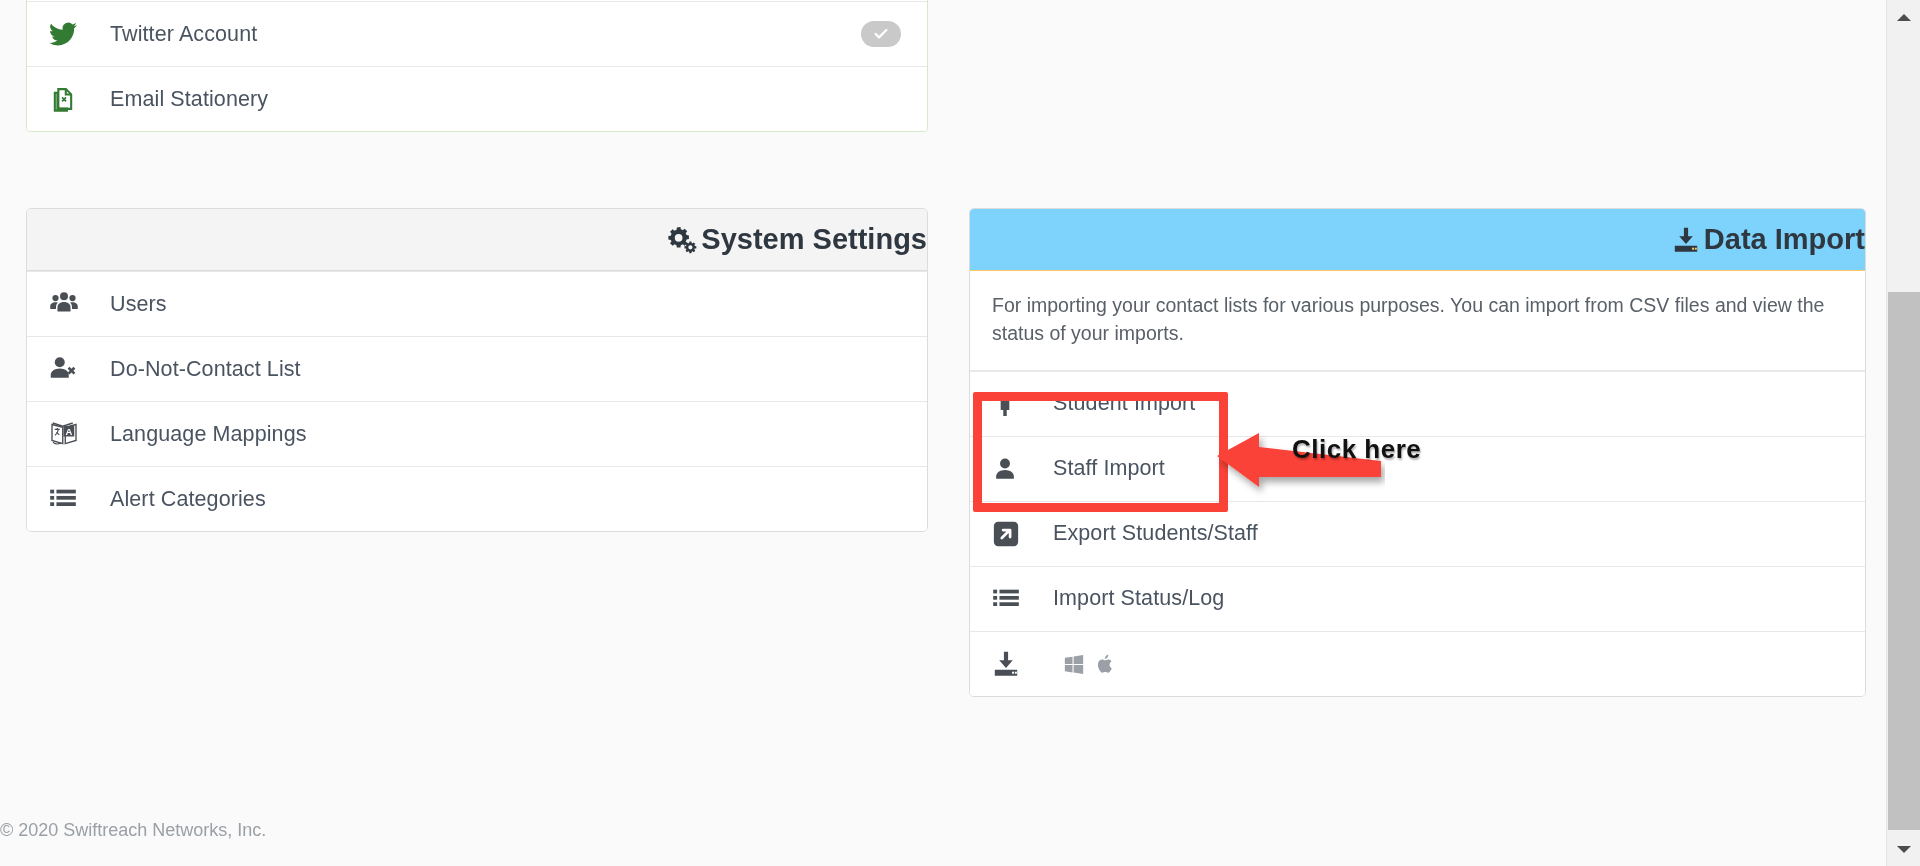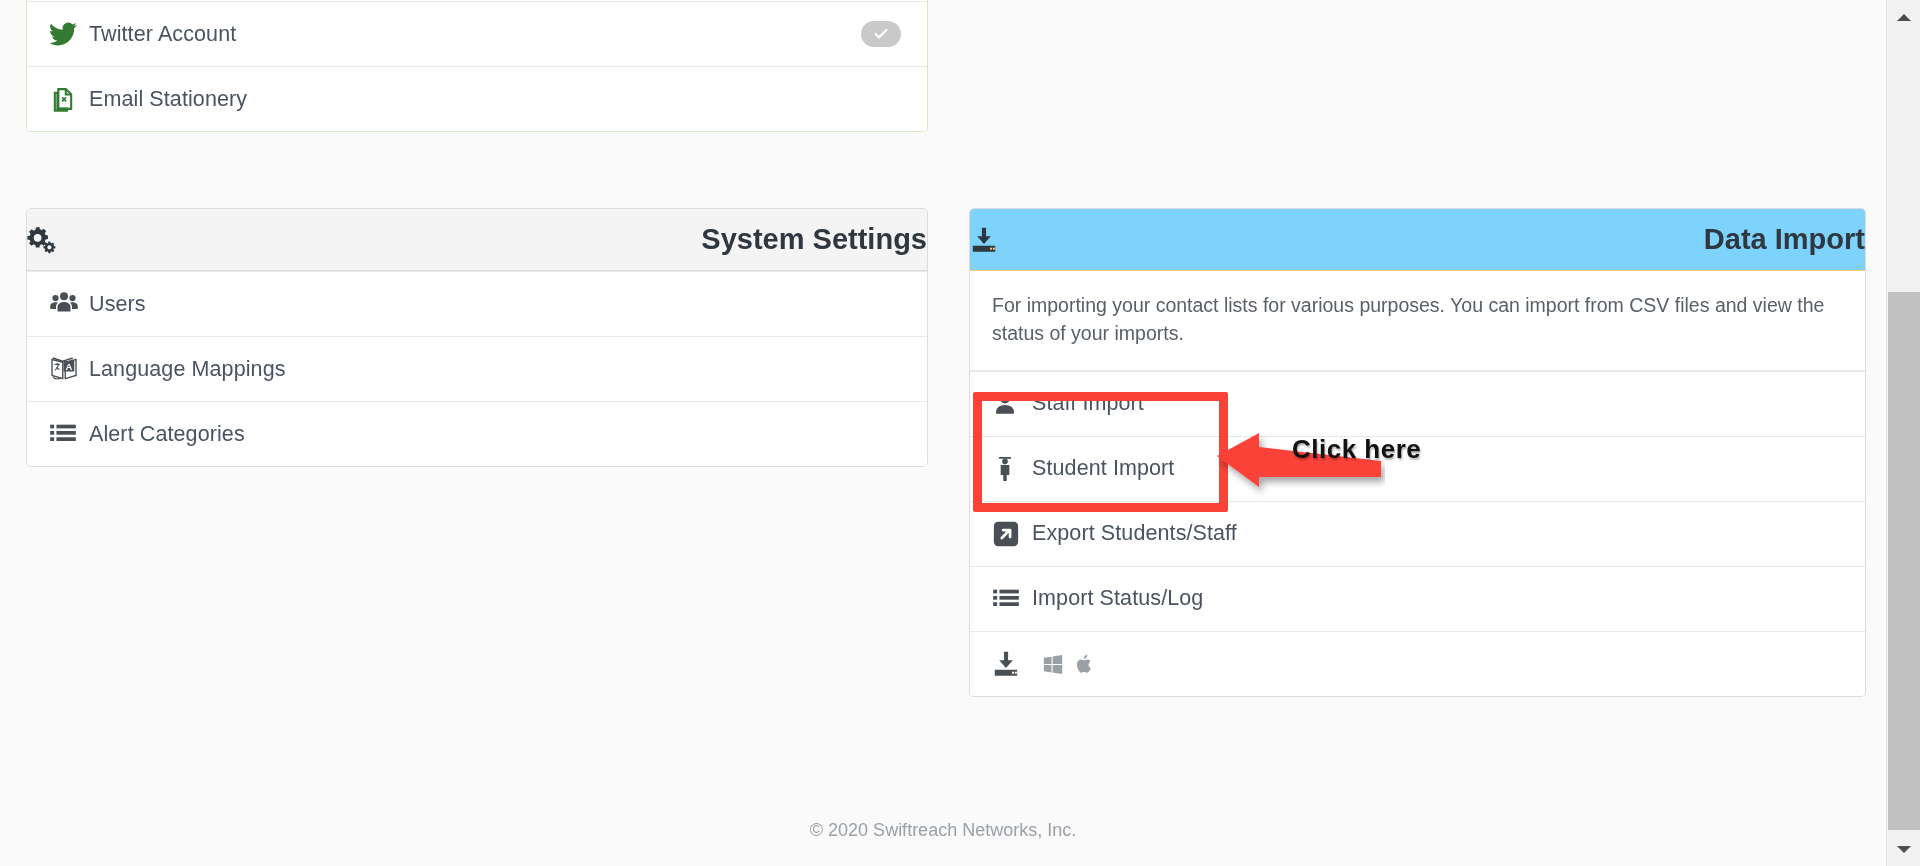--- a/index.html
+++ b/index.html
@@ -46,20 +46,21 @@
 
   
   .row {
     position: relative;
     display: flex;
     align-items: center;
     height: 65px;
     padding: 0 22px;
     border-top: 1px solid #e8e8e8;
     background: #ffffff;
+    gap: 21px;
   }
   .row:first-child { border-top: none; }
   .row .ico {
     width: 40px;
     min-width: 40px;
     display: flex;
     align-items: center;
     justify-content: flex-start;
   }
   .row .label {
@@ -99,21 +100,21 @@
     position: absolute;
     background: #ffffff;
     border: 1px solid #dcdcdc;
     border-radius: 5px;
     overflow: hidden;
   }
   .card-head {
     height: 62px;
     display: flex;
     align-items: center;
-    justify-content: space-between;
+    justify-content: flex-end;
     gap: 4px;
     font-size: 29px;
     font-weight: bold;
     color: #2f3740;
     border-bottom: 1px solid #dcdcdc;
   }
   .card-head.grey { background: #f4f4f4; }
   .card-head.amber { background: #7dd3fc; border-bottom-color: #ffca64; }
   .card-desc {
     padding: 20px 22px 22px 22px;
@@ -159,21 +160,21 @@
     text-shadow: 1px 2px 2px rgba(0,0,0,0.30);
     font-family: "Liberation Sans", sans-serif;
   }
 
   
   .footer {
     position: absolute;
     left: 0;
     top: 820px;
     width: 1886px;
-    text-align: center;
+    text-align: left;
     font-size: 18px;
     color: #9aa0a6;
   }
 
   
   .sb {
     position: absolute;
     right: 0; top: 0;
     width: 34px; height: 866px;
     background: #f1f1f1;
@@ -260,20 +261,30 @@
           <circle cx="18.8" cy="7.2" r="2.5"></circle>
           <circle cx="12" cy="5.8" r="3.2"></circle>
           <path d="M12 10.4c-3.1 0-5.2 1.8-5.2 4.1V18h10.4v-3.5c0-2.3-2.1-4.1-5.2-4.1z"></path>
           <path d="M5.2 10.6C2.9 10.6 1 11.9 1 13.6V16h4.6v-1.5c0-1.5.6-2.8 1.6-3.7a6.6 6.6 0 0 0-2-.2z"></path>
           <path d="M18.8 10.6c2.3 0 4.2 1.3 4.2 3V16h-4.6v-1.5c0-1.5-.6-2.8-1.6-3.7a6.6 6.6 0 0 1 2-.2z"></path>
         </svg>
       </span>
       <span class="label">Users</span>
     </div>
 
+    <div class="row">
+      <span class="ico" style="color:#4a4f55;">
+        <svg class="i" width="30" height="30" viewBox="0 0 24 24" fill="currentColor">
+          <circle cx="8.6" cy="6.6" r="4"></circle>
+          <path d="M8.6 11.6c-4 0-7.2 2.2-7.2 5v2.4h14.4v-2.4c0-2.8-3.2-5-7.2-5z"></path>
+          <path d="M16.4 10.2l1.6 1.6 1.6-1.6 1.5 1.5-1.6 1.6 1.6 1.6-1.5 1.5-1.6-1.6-1.6 1.6-1.5-1.5 1.6-1.6-1.6-1.6z"></path>
+        </svg>
+      </span>
+      <span class="label">Do-Not-Contact List</span>
+    </div>
 
     <div class="row">
       <span class="ico">
         <svg class="i" width="30" height="30" viewBox="0 0 24 24">
           <path d="M2.4 4.4l8.6 2.2v13.1L2.4 17.1z" fill="#ffffff" stroke="#4a4f55" stroke-width="1.1"></path>
           <path d="M21.6 4.4L13 6.6v13.1l8.6-2.6z" fill="#ffffff" stroke="#4a4f55" stroke-width="1.1"></path>
           <path d="M3 3.2l8 2.6 8-2.6" fill="none" stroke="#4a4f55" stroke-width="1.1"></path>
           <rect x="11.6" y="5.6" width="8.6" height="8.4" fill="#4a4f55"></rect>
           <text x="15.9" y="12.6" font-size="7.6" font-family="Liberation Sans, sans-serif" fill="#ffffff" text-anchor="middle" font-weight="bold">A</text>
           <path d="M4.6 8.2h4M6.6 7.2v1M7.4 8.6c-.2 2-1 3.3-2.6 4.4M6 10.4c.6.9 1.3 1.6 2.3 2.2" fill="none" stroke="#4a4f55" stroke-width="1"></path>
@@ -308,36 +319,36 @@
           <rect x="19.6" y="18.6" width="1.7" height="1.7" fill="#ffca64"></rect>
         </svg>
       </span>
       <span>Data Import</span>
     </div>
     <div class="card-desc">For importing your contact lists for various purposes. You can import from CSV files and view the status of your imports.</div>
 
     <div class="row">
       <span class="ico" style="color:#4a4f55;">
         <svg class="i" width="26" height="28" viewBox="0 0 24 24" fill="currentColor">
-          <circle cx="12" cy="7" r="4.6"></circle>
-          <path d="M12 13c-4.6 0-8.2 2.6-8.2 5.9V21h16.4v-2.1c0-3.3-3.6-5.9-8.2-5.9z"></path>
-        </svg>
-      </span>
-      <span class="label">Staff Import</span>
-    </div>
-
-    <div class="row">
-      <span class="ico" style="color:#4a4f55;">
-        <svg class="i" width="26" height="28" viewBox="0 0 24 24" fill="currentColor">
           <rect x="6.4" y="1" width="11.2" height="1.6" rx="0.5"></rect>
           <circle cx="12" cy="5" r="2.6"></circle>
           <path d="M8 8.2h8v9.4h-2.4v5.4h-3.2v-5.4H8z"></path>
         </svg>
       </span>
       <span class="label">Student Import</span>
+    </div>
+
+    <div class="row">
+      <span class="ico" style="color:#4a4f55;">
+        <svg class="i" width="26" height="28" viewBox="0 0 24 24" fill="currentColor">
+          <circle cx="12" cy="7" r="4.6"></circle>
+          <path d="M12 13c-4.6 0-8.2 2.6-8.2 5.9V21h16.4v-2.1c0-3.3-3.6-5.9-8.2-5.9z"></path>
+        </svg>
+      </span>
+      <span class="label">Staff Import</span>
     </div>
 
     <div class="row">
       <span class="ico" style="color:#4a4f55;">
         <svg class="i" width="28" height="28" viewBox="0 0 24 24">
           <rect x="1.6" y="1.6" width="20.8" height="20.8" rx="3.6" fill="#4a4f55"></rect>
           <path d="M8.4 15.4L15 8.8M9.5 8.6h6v6" fill="none" stroke="#ffffff" stroke-width="2.3" stroke-linecap="round" stroke-linejoin="round"></path>
         </svg>
       </span>
       <span class="label">Export Students/Staff</span>

